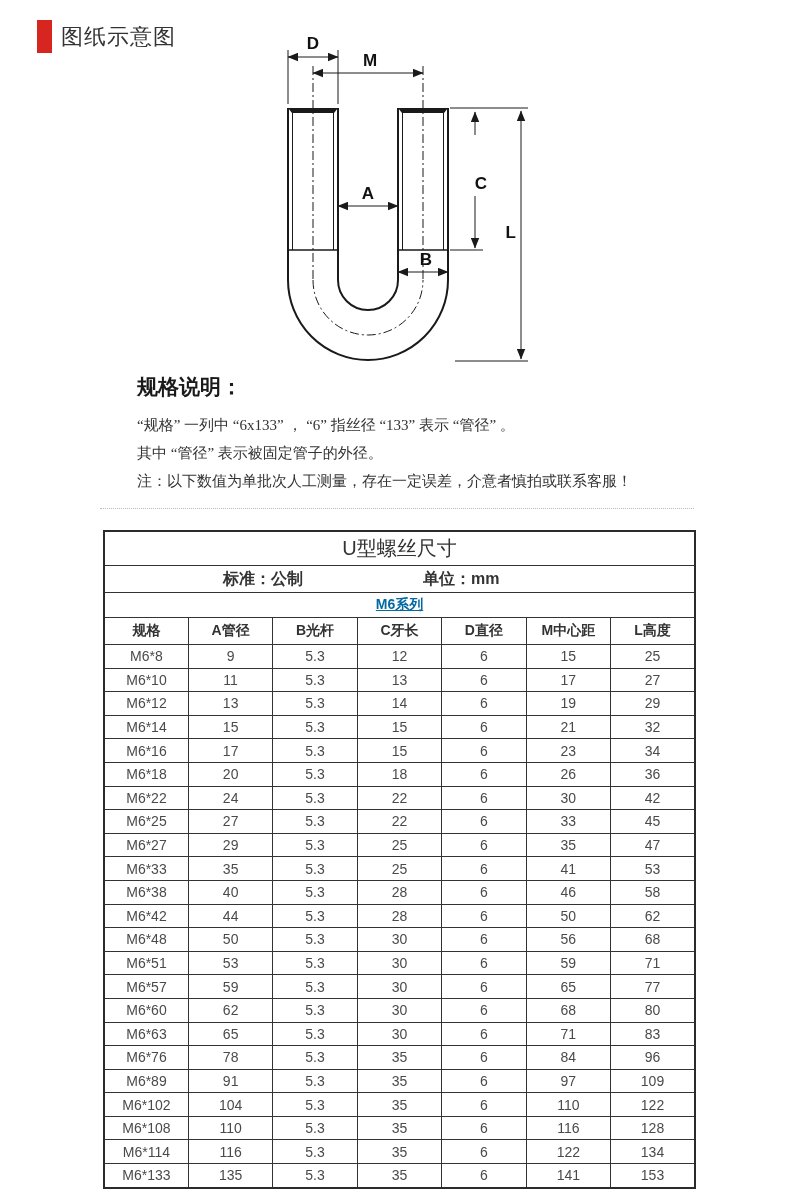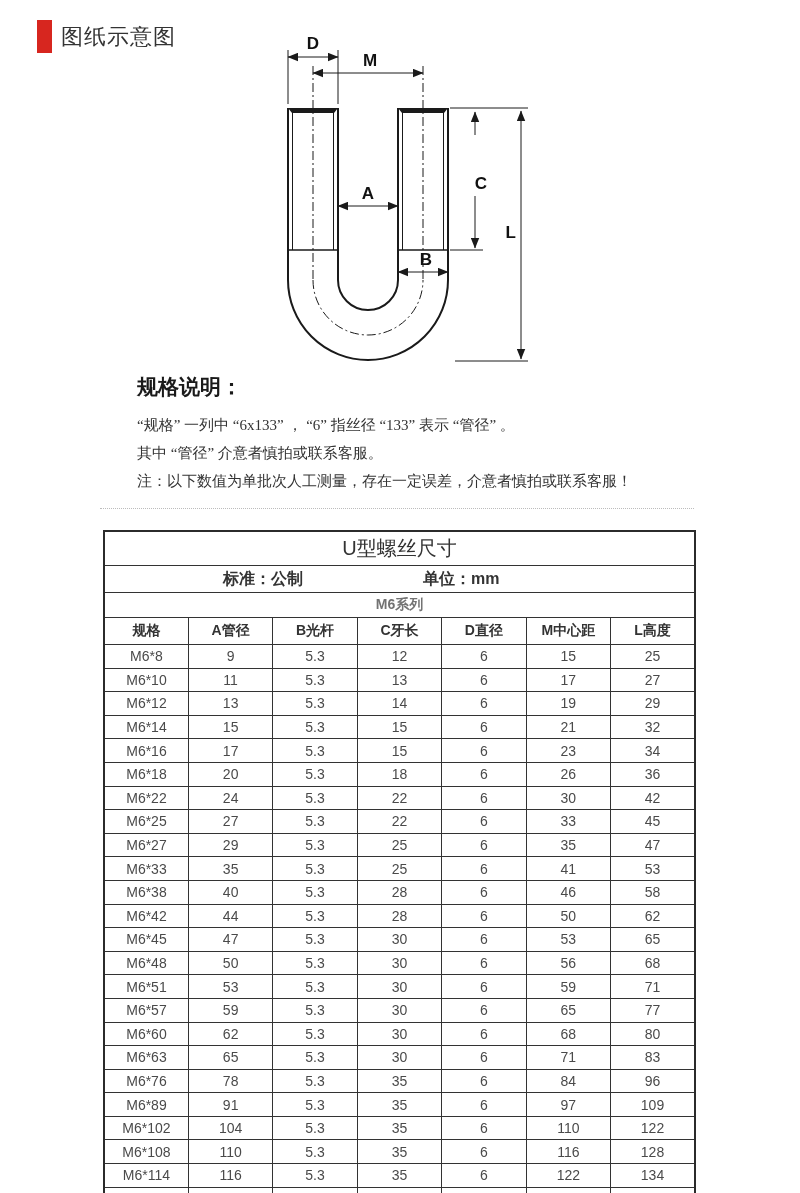--- a/index.html
+++ b/index.html
@@ -26,21 +26,21 @@
     position:absolute;top:530px;left:103px;width:593px;
     border-collapse:collapse;table-layout:fixed;text-align:center;
     font-size:14px;color:#4a4a4a;border:2px solid #2b2b2b;
   }
   .size-table td,.size-table th{border:1px solid #333;padding:0;overflow:hidden;white-space:nowrap;}
   .t-title td{height:33px;font-size:20px;color:#333;}
   .t-meta td{height:26px;font-size:16px;color:#333;font-weight:bold;}
   .meta-flex{display:flex;align-items:center;}
   .meta-flex .meta-standard{margin-left:118px;}
   .meta-flex .meta-unit{margin-left:120px;}
-  .t-series td{height:24px;font-size:14px;font-weight:bold;color:#737373;}
+  .t-series td{height:24px;font-size:14px;font-weight:bold;color:#0369a1;text-decoration:underline;}
   .t-head th{height:26px;font-size:14px;font-weight:bold;color:#333;}
   .size-table tbody td{height:22.6px;}
 </style>
 </head>
 <body>
 
 <div class="section-header">
   <div class="red-block"></div>
   <div class="section-title">图纸示意图</div>
 </div>
@@ -106,21 +106,21 @@
     <text class="dim-label" x="368" y="199" text-anchor="middle">A</text>
     <text class="dim-label" x="481" y="189" text-anchor="middle">C</text>
     <text class="dim-label" x="426" y="265" text-anchor="middle">B</text>
     <text class="dim-label" x="516" y="238" text-anchor="end">L</text>
   </svg>
 </div>
 
 <div class="spec">
   <p class="spec-heading">规格说明：</p>
   <p class="spec-line">“规格” 一列中 “6x133” ， “6” 指丝径 “133” 表示 “管径” 。</p>
-  <p class="spec-line">其中 “管径” 介意者慎拍或联系客服。</p>
+  <p class="spec-line">其中 “管径” 表示被固定管子的外径。</p>
   <p class="spec-line">注：以下数值为单批次人工测量，存在一定误差，介意者慎拍或联系客服！</p>
 </div>
 
 <div class="divider"></div>
 
 <table class="size-table">
   <thead>
     <tr class="t-title">
       <td colspan="7">U型螺丝尺寸</td>
     </tr>
@@ -248,29 +248,20 @@
       <tr>
         <td>M6*42</td>
         <td>44</td>
         <td>5.3</td>
         <td>28</td>
         <td>6</td>
         <td>50</td>
         <td>62</td>
       </tr>
       <tr>
-        <td>M6*45</td>
-        <td>47</td>
-        <td>5.3</td>
-        <td>30</td>
-        <td>6</td>
-        <td>53</td>
-        <td>65</td>
-      </tr>
-      <tr>
         <td>M6*48</td>
         <td>50</td>
         <td>5.3</td>
         <td>30</td>
         <td>6</td>
         <td>56</td>
         <td>68</td>
       </tr>
       <tr>
         <td>M6*51</td>

